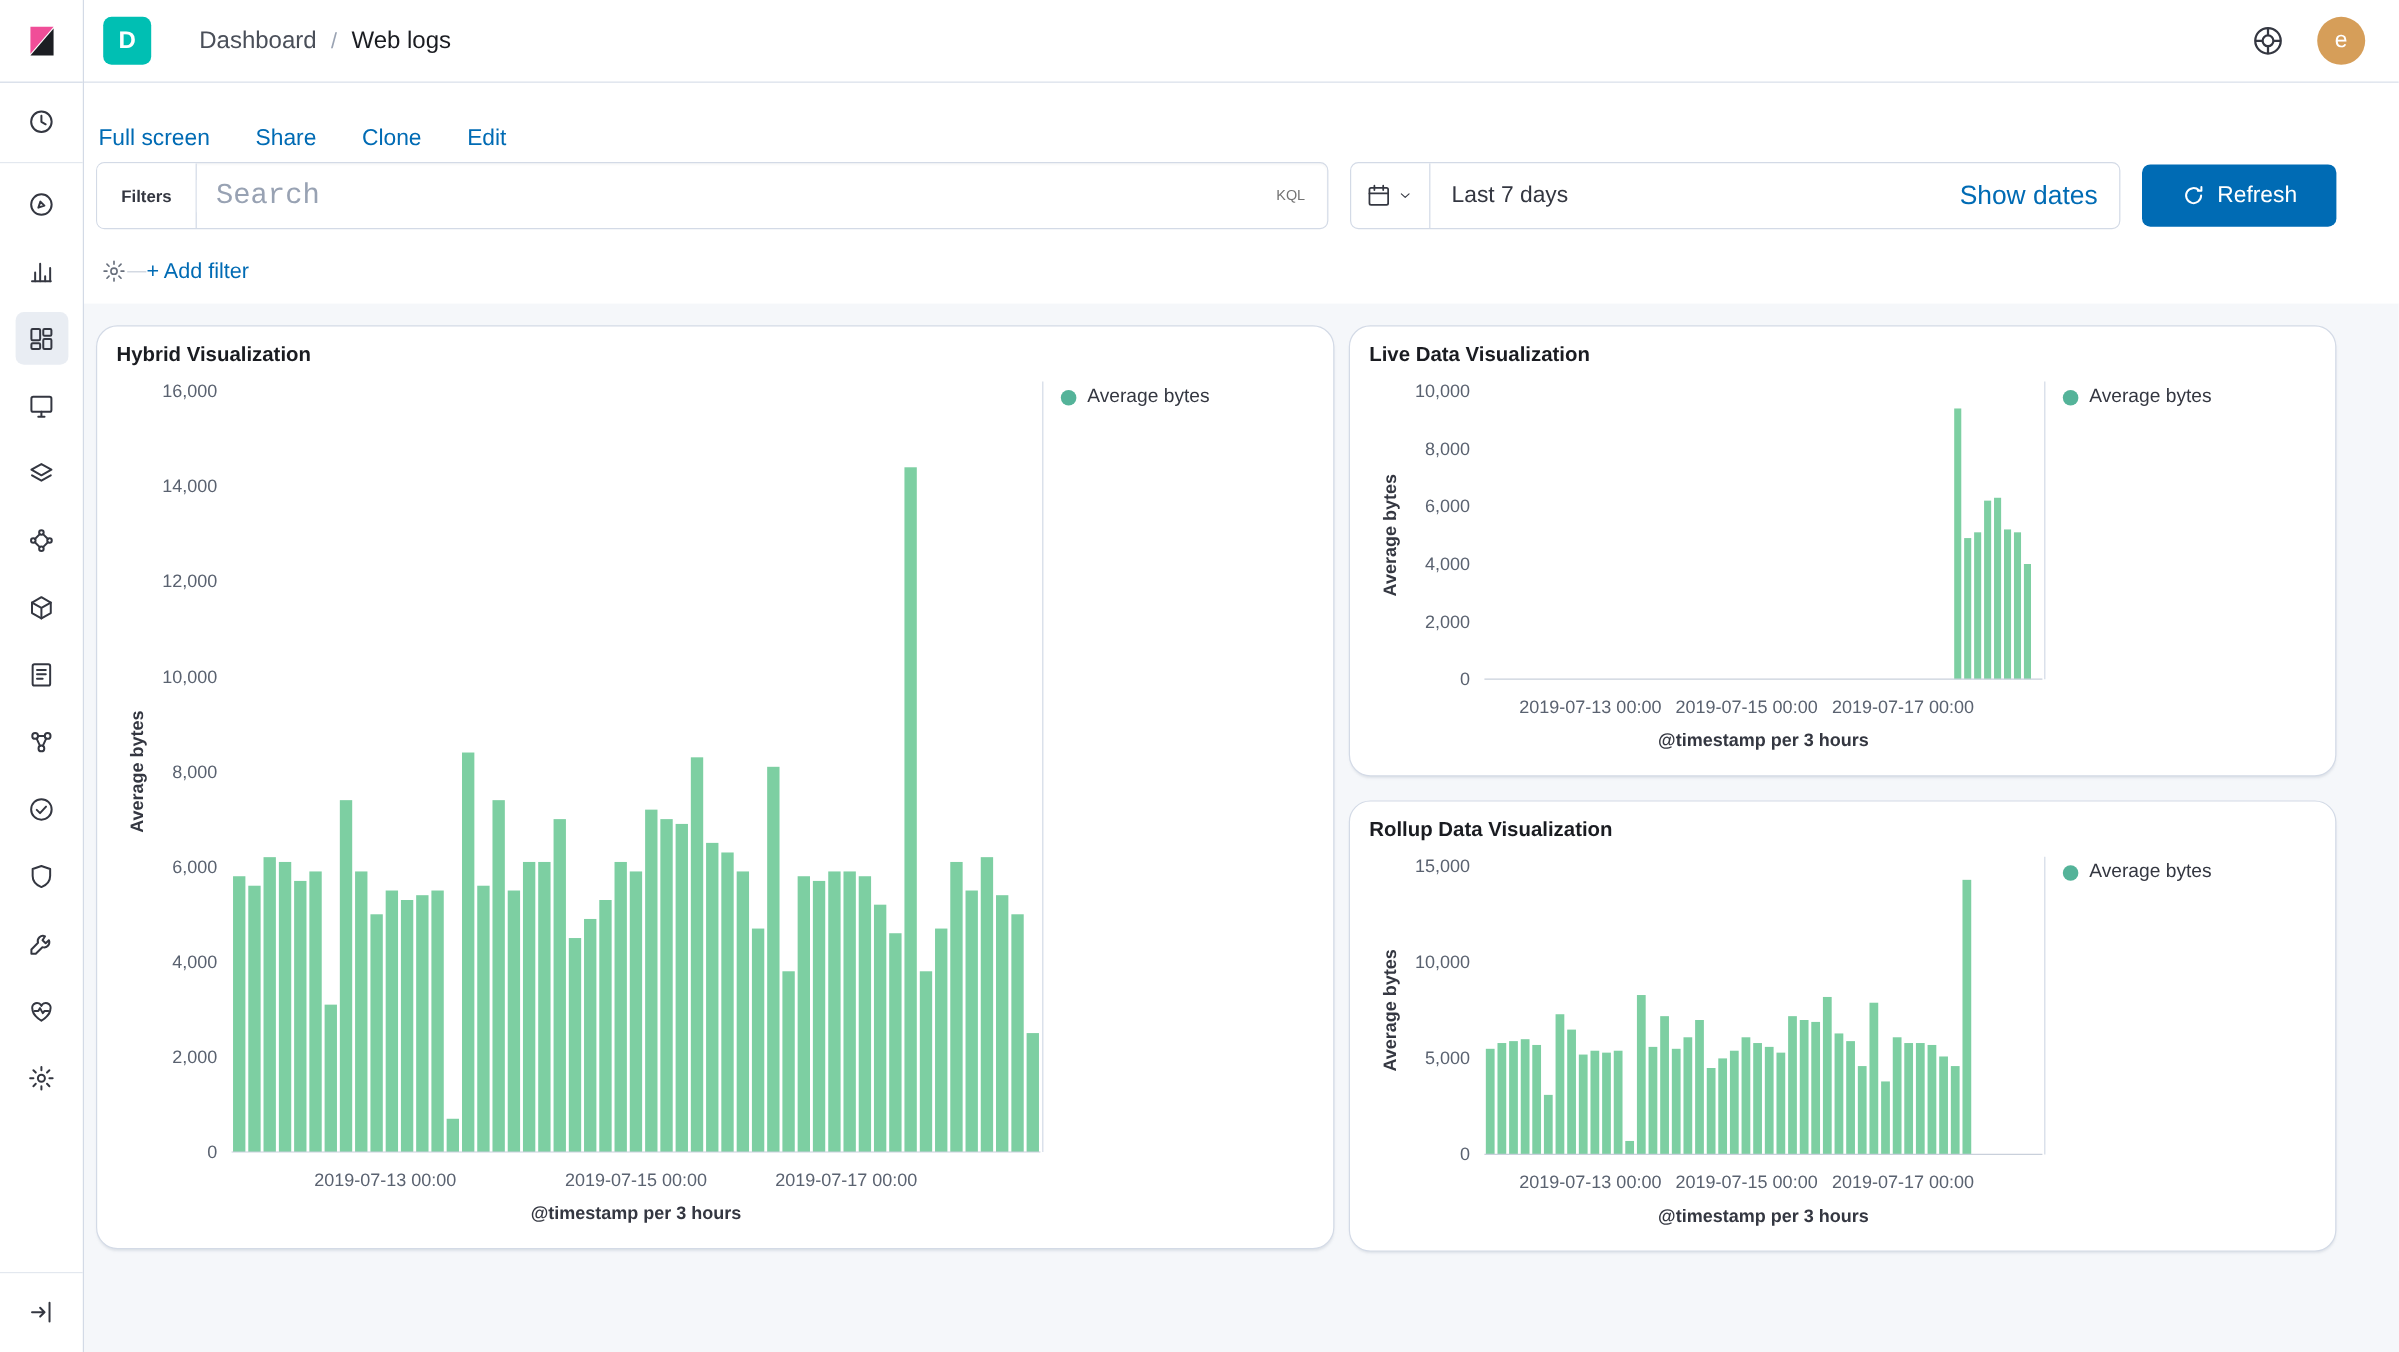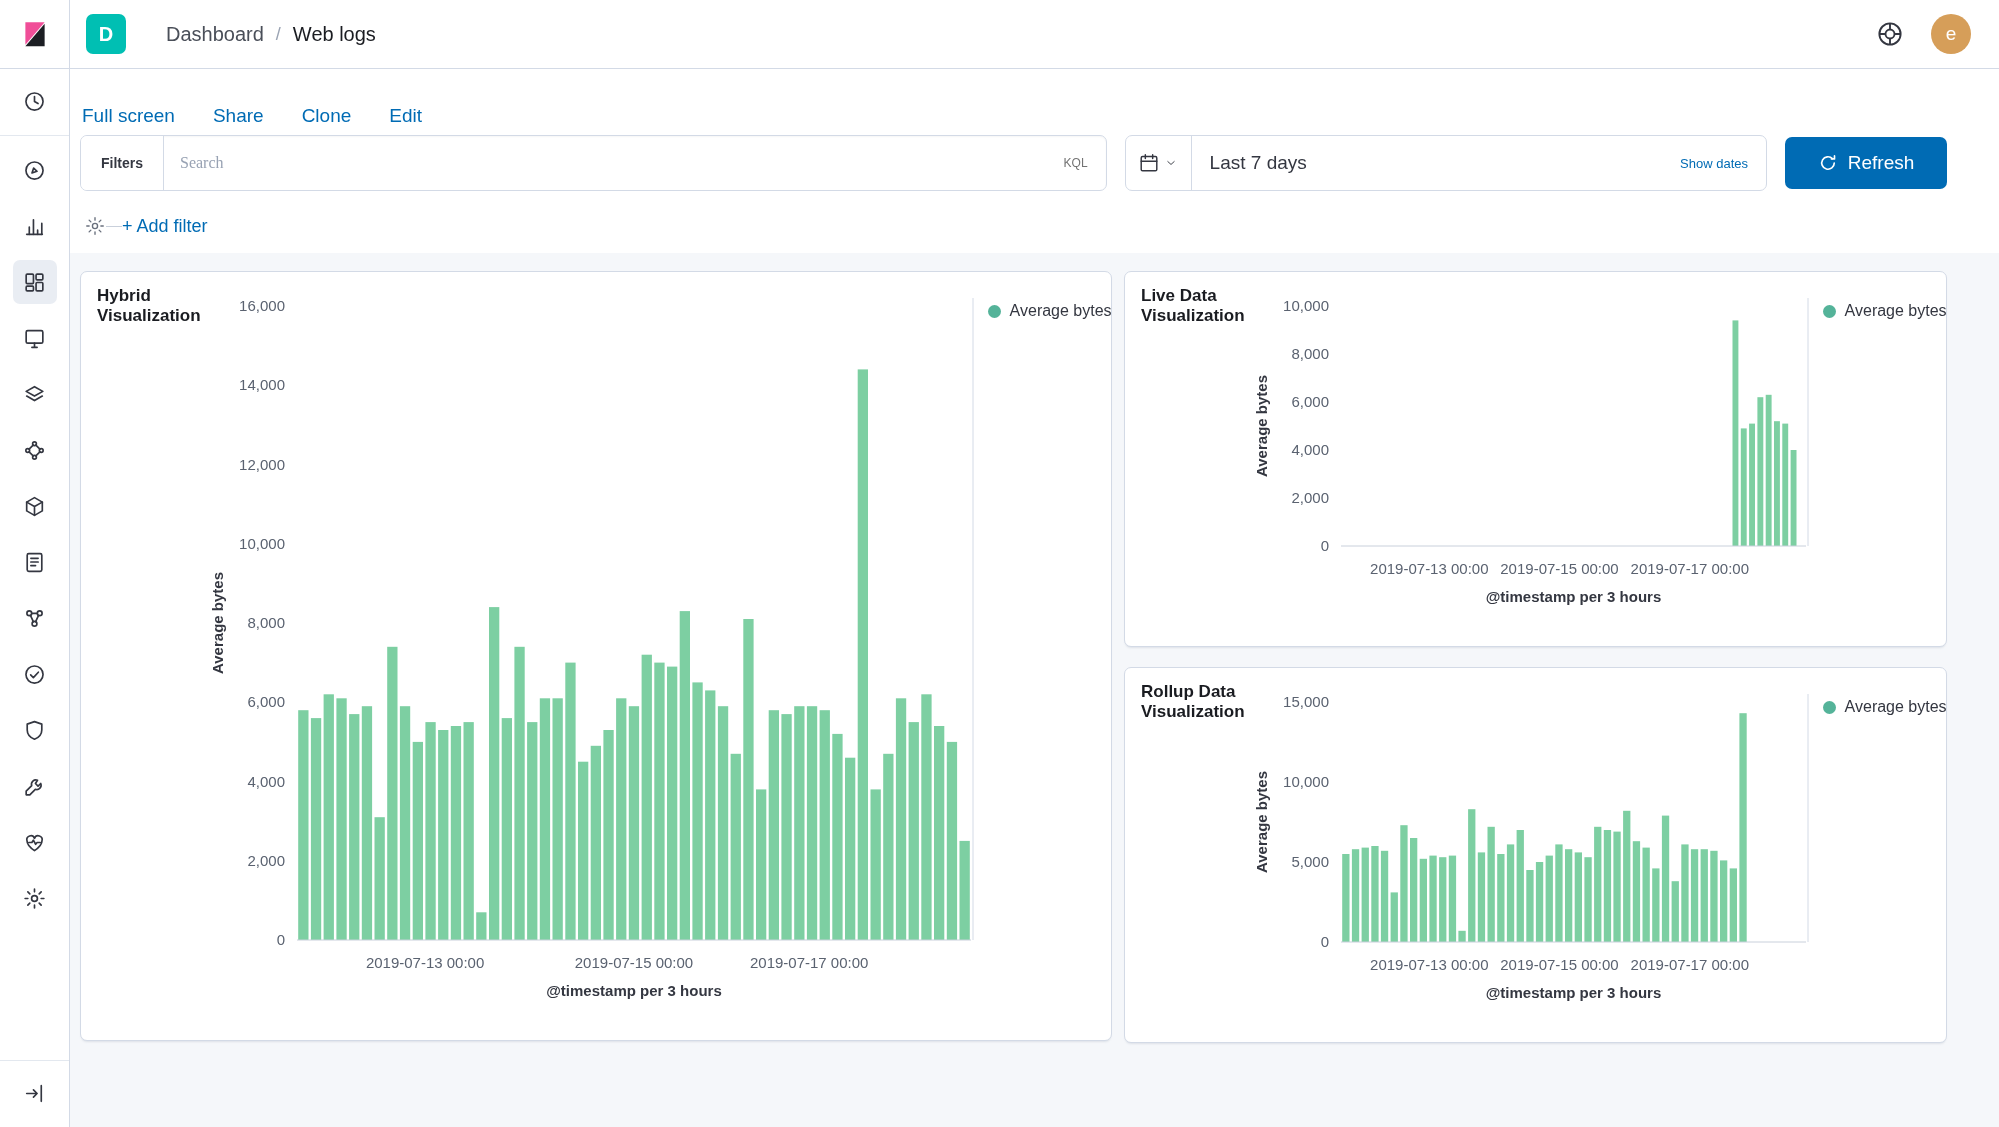--- a/index.html
+++ b/index.html
@@ -30,41 +30,41 @@
 .help-btn svg{width:30px;height:30px;stroke:#343741;fill:none;stroke-width:1.5}
 .avatar{width:40px;height:40px;border-radius:50%;background:#D69E59;color:#fff;display:flex;align-items:center;justify-content:center;font-size:19px;cursor:pointer}
 
 .nav-links{height:58px;display:flex;align-items:flex-end;gap:38px;padding-left:12px;background:#fff}
 .nav-link{color:#006BB4;font-size:19px;cursor:pointer}
 
 
 .filter-bar{display:flex;align-items:center;gap:18px;padding:0 52px 0 10px;background:#fff;height:72px}
 .query-box{flex:1.6;height:56px;border:1px solid #D3DAE6;border-radius:7px;background:#fff;display:flex;align-items:center;overflow:hidden;box-shadow:inset 0 1px 2px rgba(0,0,0,.04)}
 .filters-btn{padding:0 20px;height:100%;display:flex;align-items:center;font-weight:bold;font-size:14px;color:#343741;border-right:1px solid #D3DAE6;cursor:pointer;background:#fff}
-.query-input{flex:1;border:0;outline:0;font-size:16px;padding:0 16px;color:#be185d;font-family:Liberation Serif, serif;min-width:0}
+.query-input{flex:1;border:0;outline:0;font-size:24px;padding:0 16px;color:#be185d;font-family:Liberation Mono, monospace;min-width:0}
 .query-input::placeholder{color:#98a2b3}
 .kql-btn{color:#737373;font-size:12px;padding:0 18px;cursor:pointer}
 .date-box{flex:1;height:56px;border:1px solid #D3DAE6;border-radius:7px;background:#fff;display:flex;align-items:center;overflow:hidden}
 .cal-btn{width:66px;height:100%;display:flex;align-items:center;justify-content:center;gap:4px;border-right:1px solid #D3DAE6;cursor:pointer}
 .cal-btn svg{width:22px;height:22px;stroke:#343741;fill:none;stroke-width:1.6;stroke-linecap:round;stroke-linejoin:round}
 .cal-btn .chev{width:14px;height:14px}
 .date-text{font-size:19px;color:#343741;padding-left:18px;cursor:pointer}
-.show-dates{margin-left:auto;color:#006BB4;font-size:13px;padding-right:18px;cursor:pointer}
+.show-dates{margin-left:auto;color:#006BB4;font-size:22px;padding-right:18px;cursor:pointer}
 .refresh-btn{width:162px;height:52px;border-radius:7px;background:#006BB4;color:#fff;font-size:19px;font-weight:normal;display:flex;align-items:center;justify-content:center;gap:10px;cursor:pointer;border:none;flex-shrink:0}
 .refresh-btn svg{width:20px;height:20px;stroke:#fff;fill:none;stroke-width:2;stroke-linecap:round;stroke-linejoin:round}
 
 .addfilter-row{display:flex;align-items:center;padding-left:14px;background:#fff;height:54px}
 .gear-btn{display:flex;align-items:center;gap:3px;cursor:pointer}
 .gear-btn svg{width:22px;height:22px;stroke:#69707D;fill:none;stroke-width:1.5;stroke-linecap:round}
 .pin-sep{width:16px;height:1px;background:#C9D0DB}
 .addfilter-link{color:#006BB4;font-size:18px;cursor:pointer}
 
 
 .content{flex:1;background:#F5F7FA;padding:18px 52px 0 10px;display:flex;gap:12px;align-items:flex-start}
-.panel{background:#fff;border:1px solid #D3DAE6;border-radius:7px;box-shadow:0 2px 2px -1px rgba(152,162,179,.25);padding:14px 16px;display:flex;flex-direction:row}
+.panel{background:#fff;border:1px solid #D3DAE6;border-radius:18px;box-shadow:0 2px 2px -1px rgba(152,162,179,.25);padding:14px 16px;display:flex;flex-direction:column}
 .panel-hybrid{width:1032px;height:770px}
 .right-col{flex:1;display:flex;flex-direction:column;gap:20px;min-width:0}
 .panel-live,.panel-rollup{height:376px}
 .panel-title{font-size:17px;font-weight:bold;color:#1a1c21;cursor:pointer}
 .panel-body{flex:1;display:flex;min-height:0;margin-top:4px}
 .chart-host{flex:1;min-width:0}
 .legend-col{width:225px;display:flex;align-items:flex-start;gap:9px;padding:12px 0 0 14px;cursor:pointer}
 .legend-dot{width:13px;height:13px;border-radius:50%;margin-top:3px;flex-shrink:0}
 .legend-label{font-size:16px;color:#343741}
 </style>

